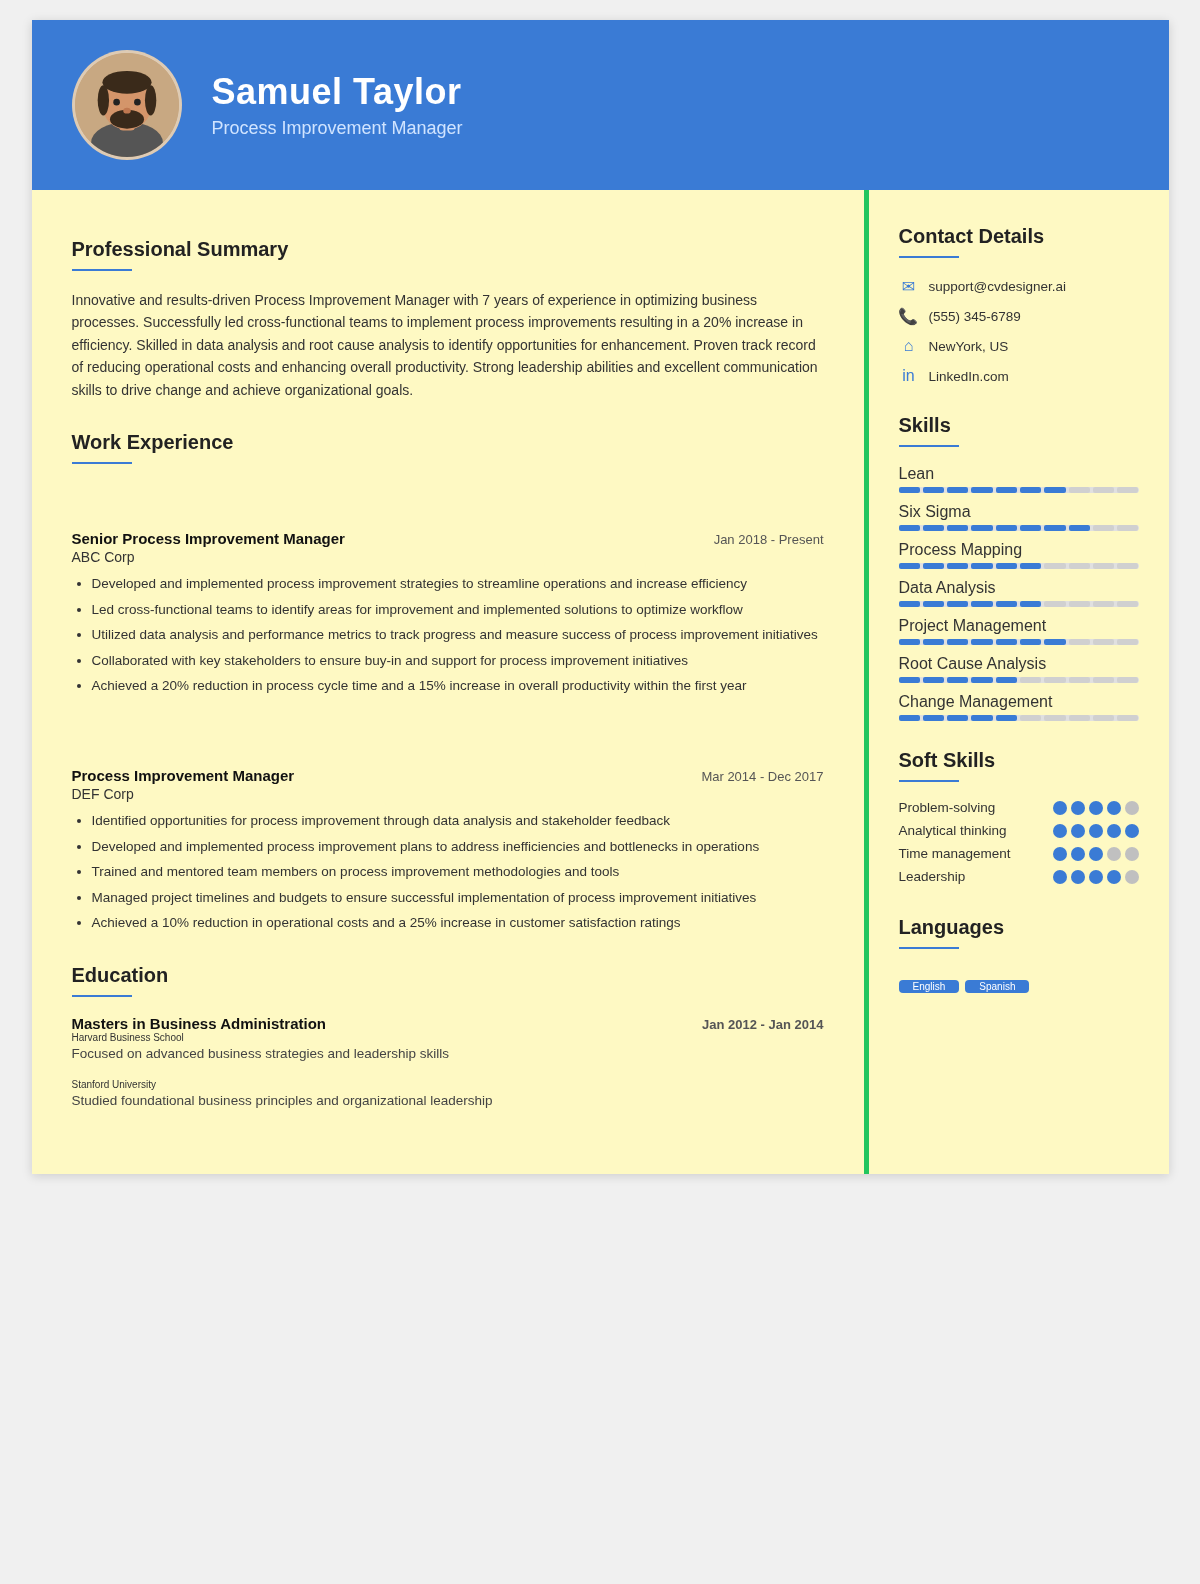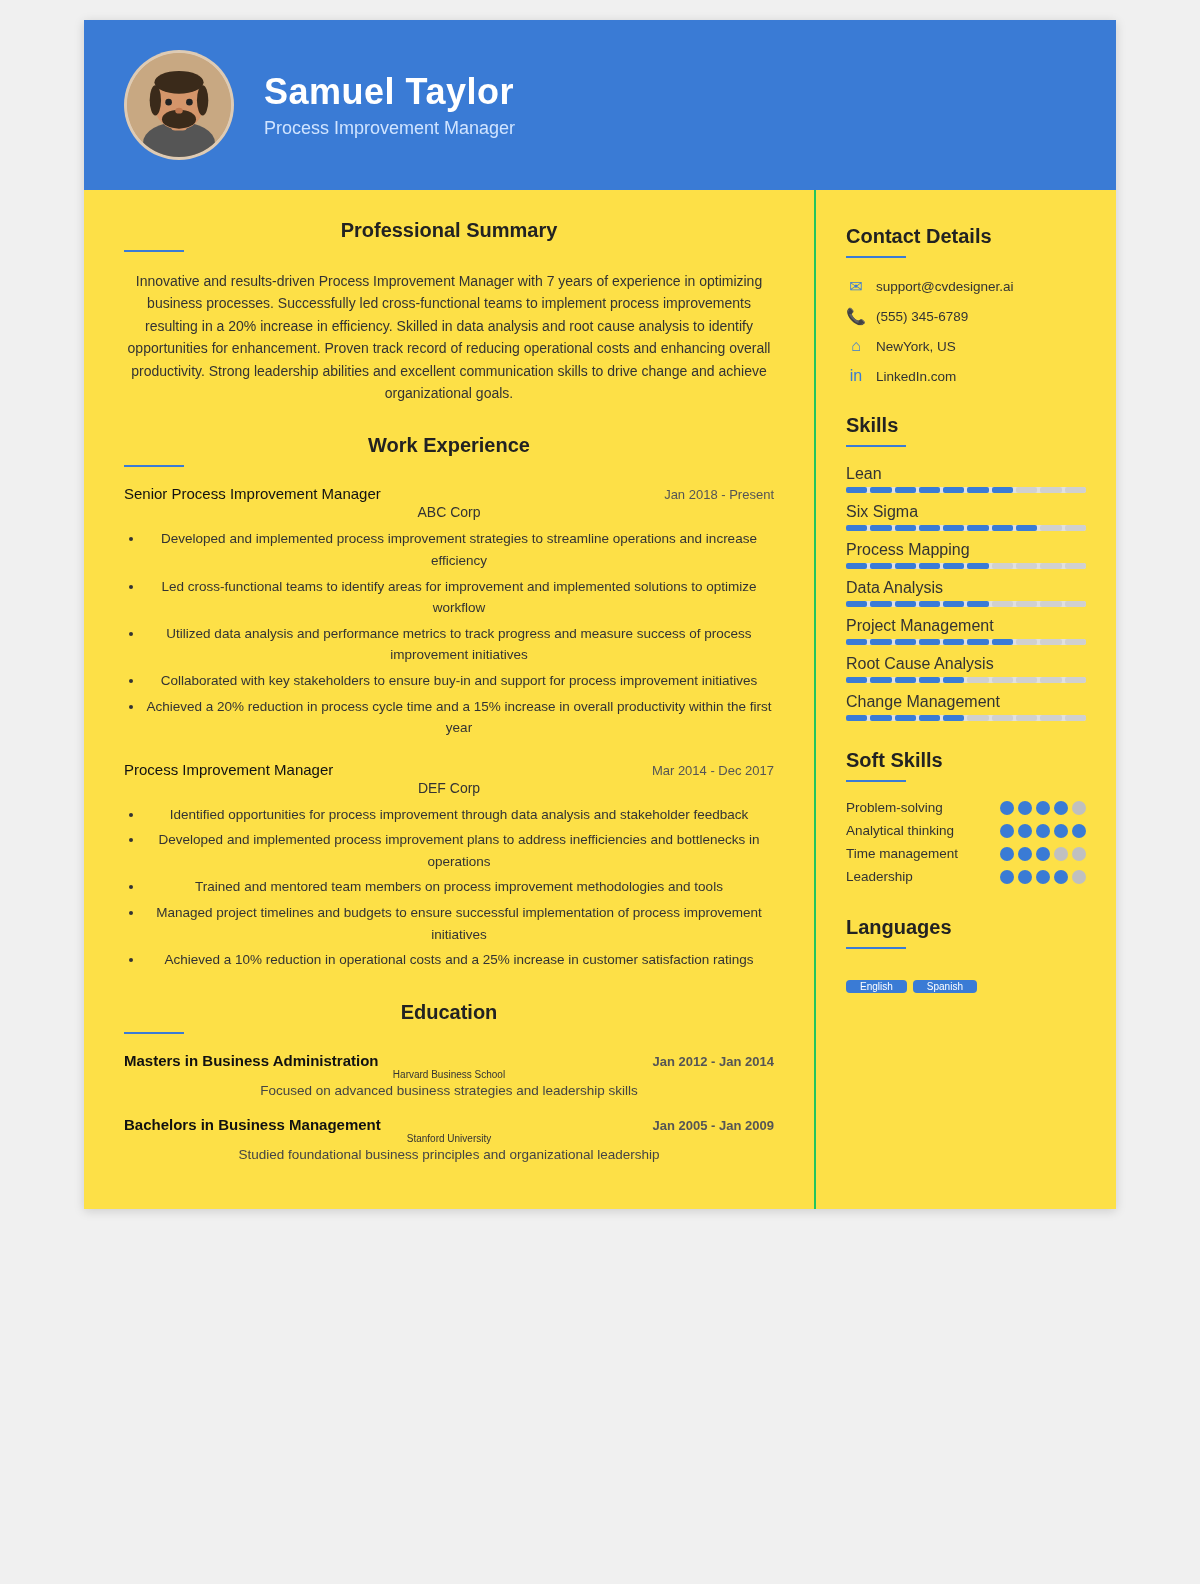--- a/index.html
+++ b/index.html
@@ -4,22 +4,22 @@
   <style>
     * { margin: 0; padding: 0; box-sizing: border-box; }
     body {
       font-family: Arial, sans-serif;
       background: #f0f0f0;
       display: flex;
       justify-content: center;
       padding: 20px;
     }
     .resume {
-      width: 1032px;
-      background: #fde047;
+      width: 1137px;
+      background: #fef9c3;
       box-shadow: 0 2px 10px rgba(0,0,0,0.15);
     }
     
     .header {
       background: #3a7bd5;
       padding: 30px 40px;
       display: flex;
       align-items: center;
       gap: 30px;
     }
@@ -44,23 +44,22 @@
       font-size: 18px;
       margin-top: 5px;
     }
     
     .body {
       display: flex;
     }
     
     .left-col {
       flex: 1;
-      padding: 29px 40px;
-      border-right: 2px solid #22c55e;
-      text-align: center;
+      padding: 48px 40px;
+      border-right: 5px solid #22c55e;
     }
     
     .right-col {
       width: 300px;
       padding: 35px 30px;
       flex-shrink: 0;
     }
     
     .section-title {
       font-size: 20px;
@@ -84,23 +83,24 @@
     
     .work-section { margin-bottom: 30px; }
     .job { margin-bottom: 22px; }
     .job-header {
       display: flex;
       justify-content: space-between;
       align-items: baseline;
       margin-bottom: 2px;
     }
     .job-title {
-      font-weight: normal;
+      font-weight: bold;
       font-size: 15px;
       color: #111;
+      margin-top: 48px;
     }
     .job-dates {
       font-size: 13px;
       color: #555;
       white-space: nowrap;
     }
     .job-company {
       font-size: 14px;
       color: #333;
       margin-bottom: 8px;
@@ -302,24 +302,20 @@
         <div id="edu-container">
             <div class="edu-item">
     <div class="edu-header">
       <span class="edu-degree">Masters in Business Administration</span>
       <span class="edu-dates">Jan 2012 - Jan 2014</span>
     </div>
     <div class="edu-school">Harvard Business School</div>
     <div class="edu-desc">Focused on advanced business strategies and leadership skills</div>
   </div>
             <div class="edu-item">
-    <div class="edu-header">
-      <span class="edu-degree">Bachelors in Business Management</span>
-      <span class="edu-dates">Jan 2005 - Jan 2009</span>
-    </div>
     <div class="edu-school">Stanford University</div>
     <div class="edu-desc">Studied foundational business principles and organizational leadership</div>
   </div>
           </div>
       </div>
 
     </div>
 
     <div class="right-col">
 

